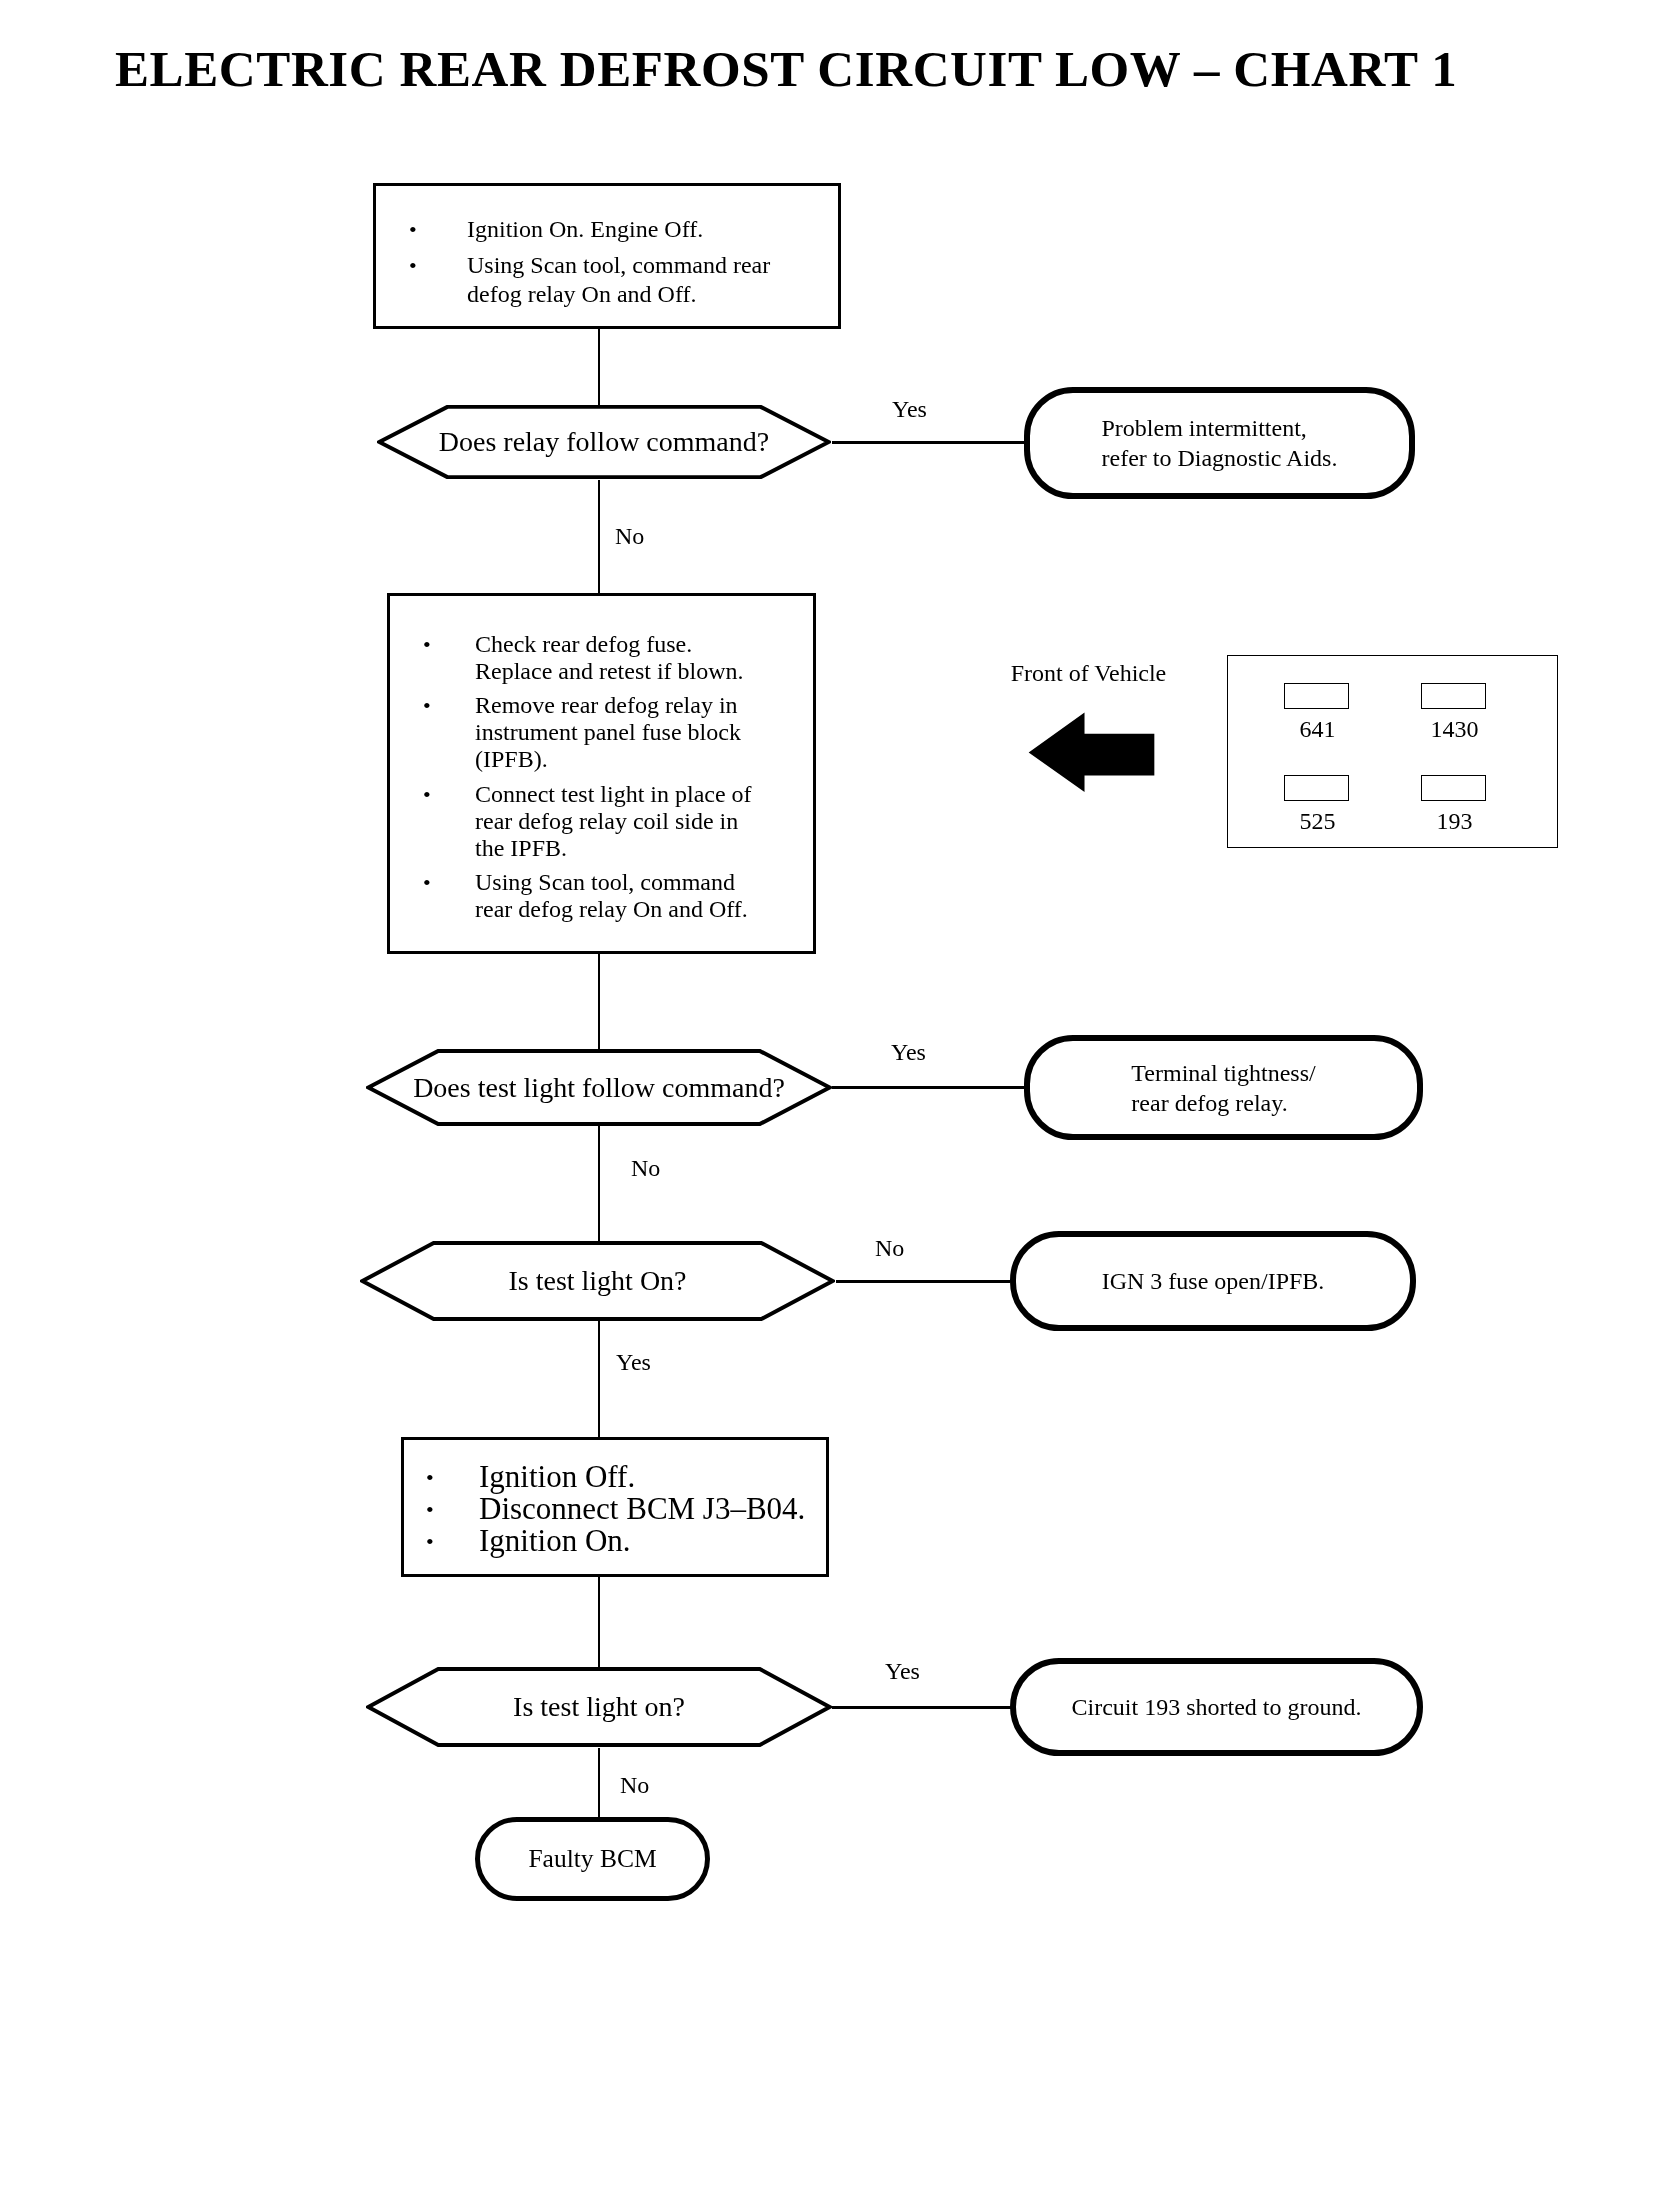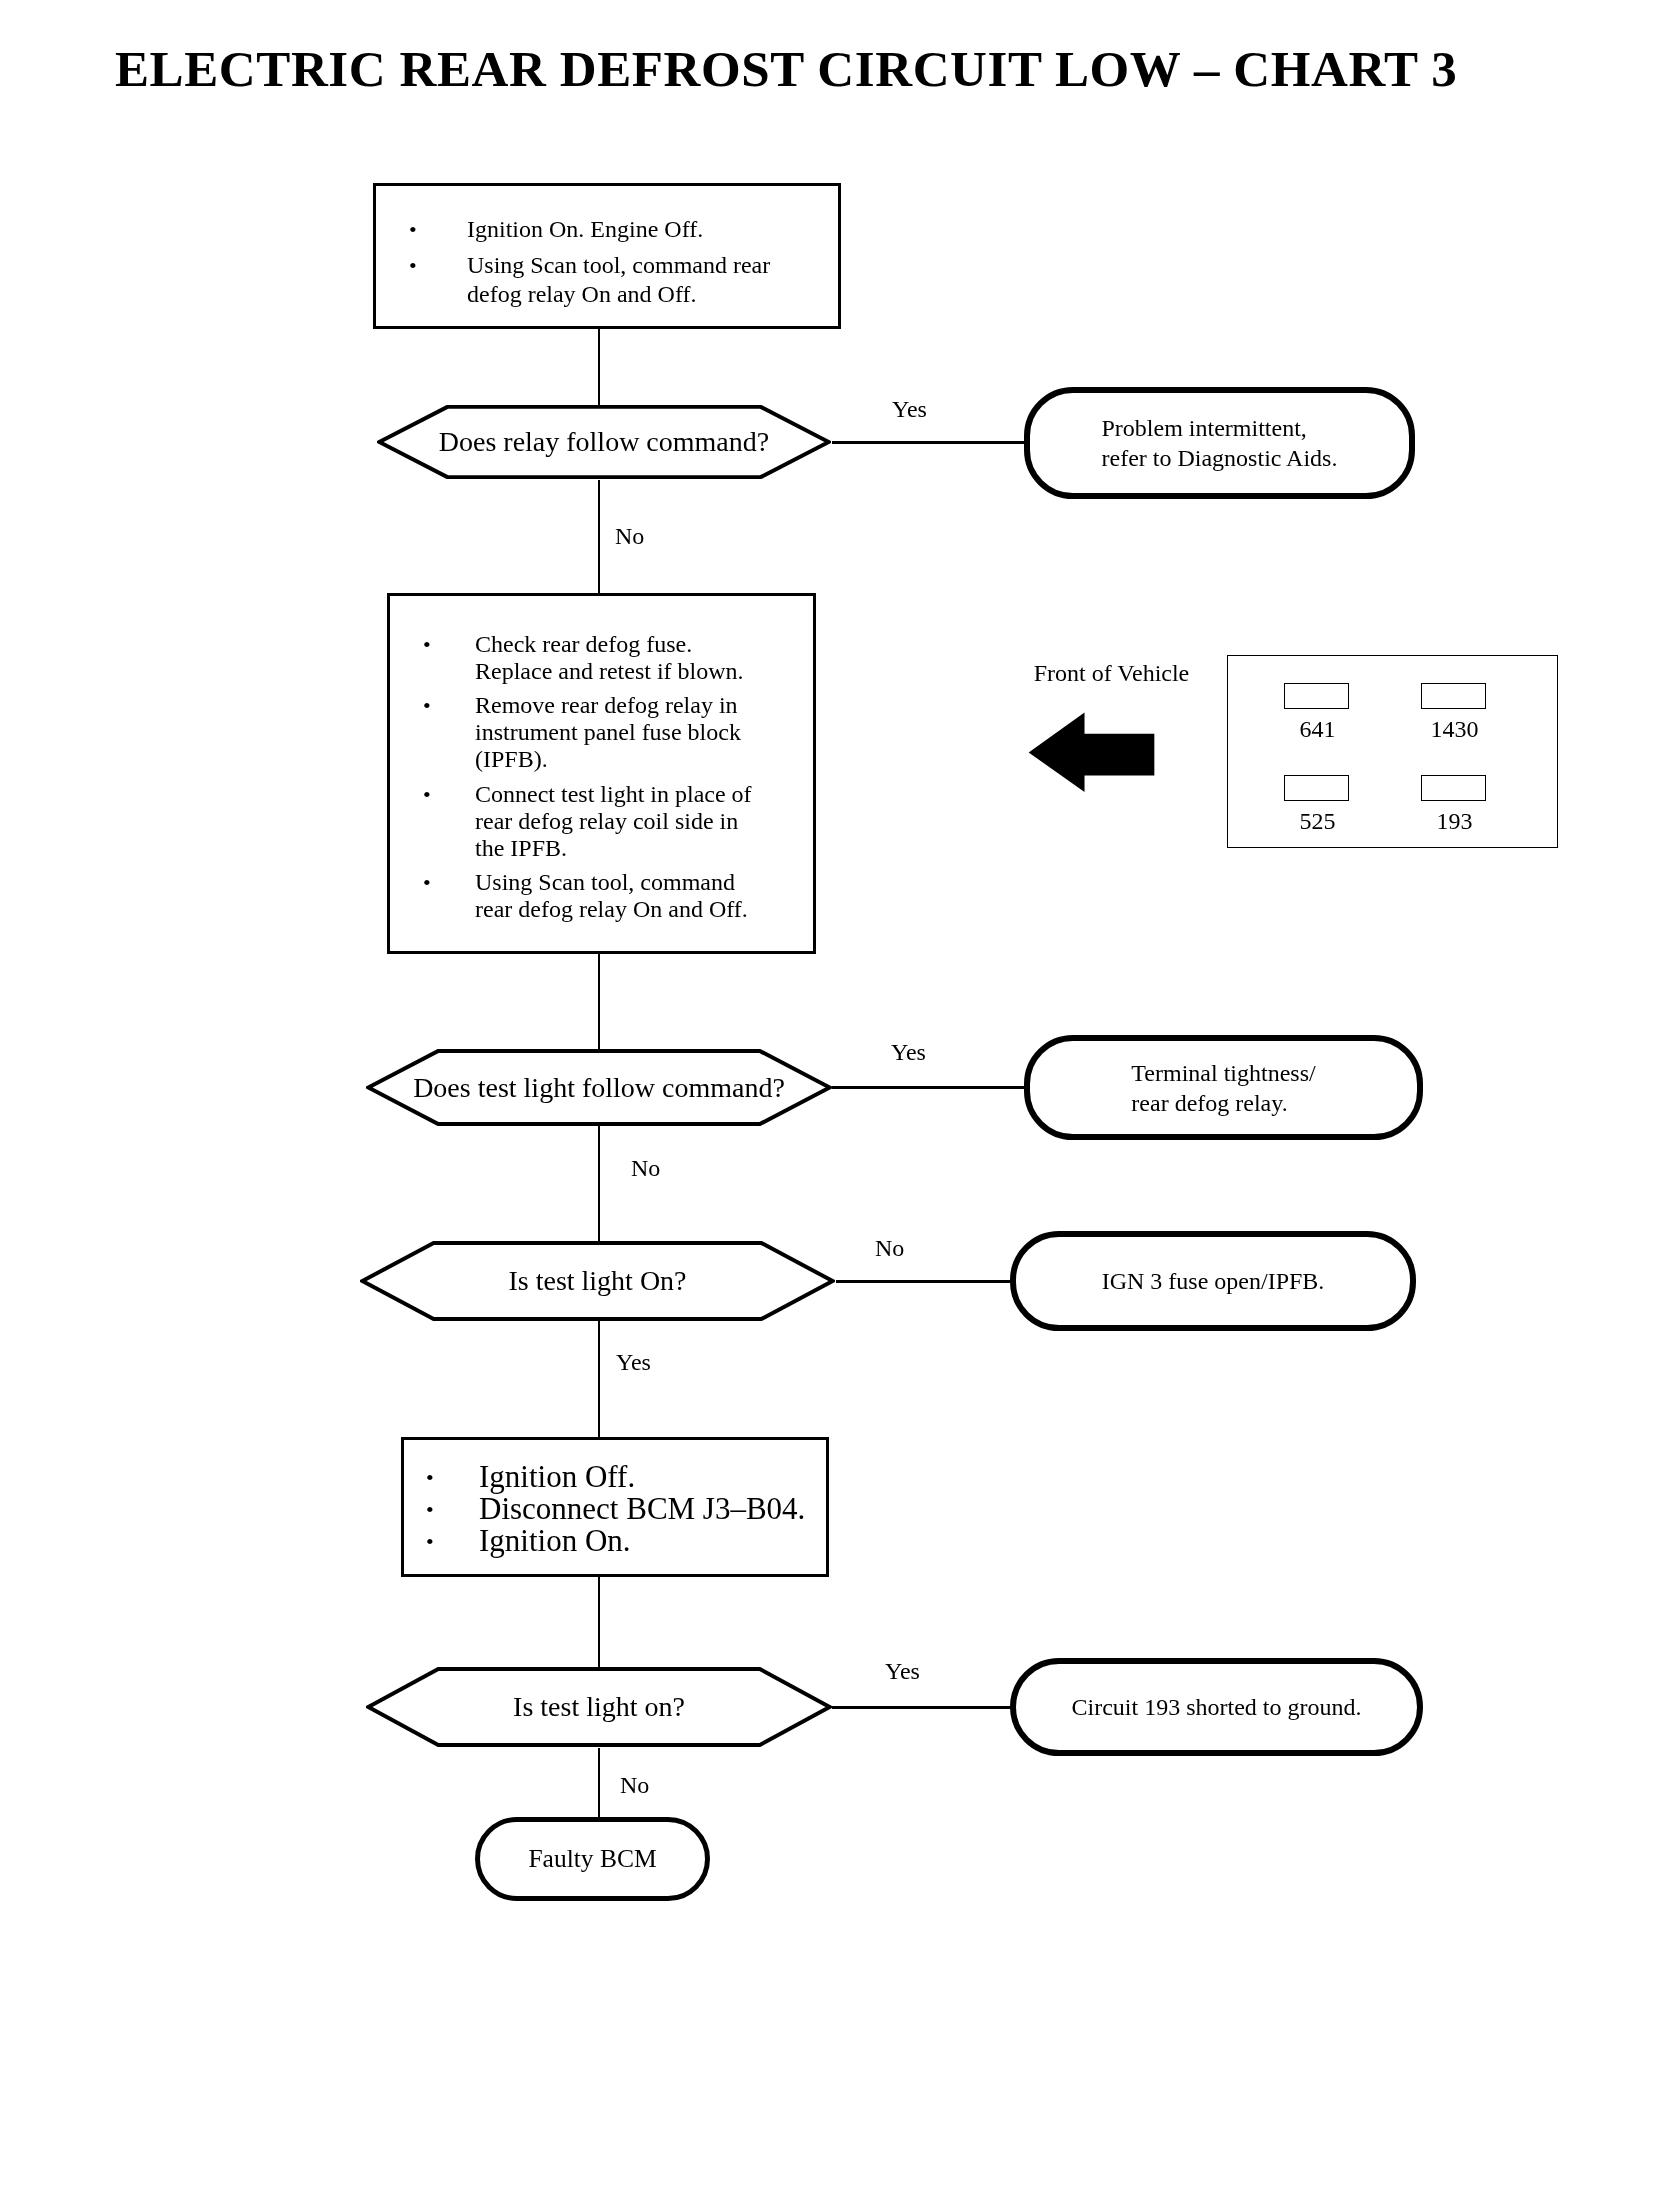--- a/index.html
+++ b/index.html
@@ -33,35 +33,35 @@
   .vline{position:absolute;width:2.4px;background:#000;}
   .hline{position:absolute;height:3px;background:#000;}
   .lbl{position:absolute;font-size:24px;line-height:28px;}
   .oval{position:absolute;background:#fff;border:6.7px solid #000;border-radius:49px;
         box-sizing:border-box;display:flex;align-items:center;justify-content:center;}
   .oval .t{white-space:pre-line;font-size:24px;line-height:30px;text-align:left;}
   .oval.single .t{text-align:center;}
   .pill{position:absolute;left:475px;top:1817px;width:235px;height:84px;background:#fff;
         border:5.5px solid #000;border-radius:42px;box-sizing:border-box;
         display:flex;align-items:center;justify-content:center;font-size:25.5px;}
-  .legend-caption{position:absolute;left:1008px;top:660px;width:207px;text-align:center;
+  .legend-caption{position:absolute;left:985px;top:660px;width:207px;text-align:center;
         font-size:24px;}
   .arrow-svg{position:absolute;left:1026px;top:710px;width:131px;height:85px;}
   .relay-box{position:absolute;left:1227px;top:655px;width:331px;height:193px;
         border:1.2px solid #000;background:#fff;box-sizing:border-box;}
   .relay-cell{position:absolute;width:67px;text-align:center;}
   .relay-rect{width:63px;height:24px;border:1.8px solid #000;background:#fff;box-sizing:content-box;}
   .relay-num{margin-top:7px;font-size:24px;}
 </style>
 </head>
 <body>
 
 <div class="canvas">
 
-  <h1 class="title">ELECTRIC REAR DEFROST CIRCUIT LOW – CHART 3</h1>
+  <h1 class="title">ELECTRIC REAR DEFROST CIRCUIT LOW – CHART 1</h1>
 
   <div class="box b1">
     <ul>
       <li>Ignition On. Engine Off.</li>
       <li>Using Scan tool, command rear
 defog relay On and Off.</li>
     </ul>
   </div>
 
   <div class="vline" style="left:598px;top:329px;height:77px;"></div>

